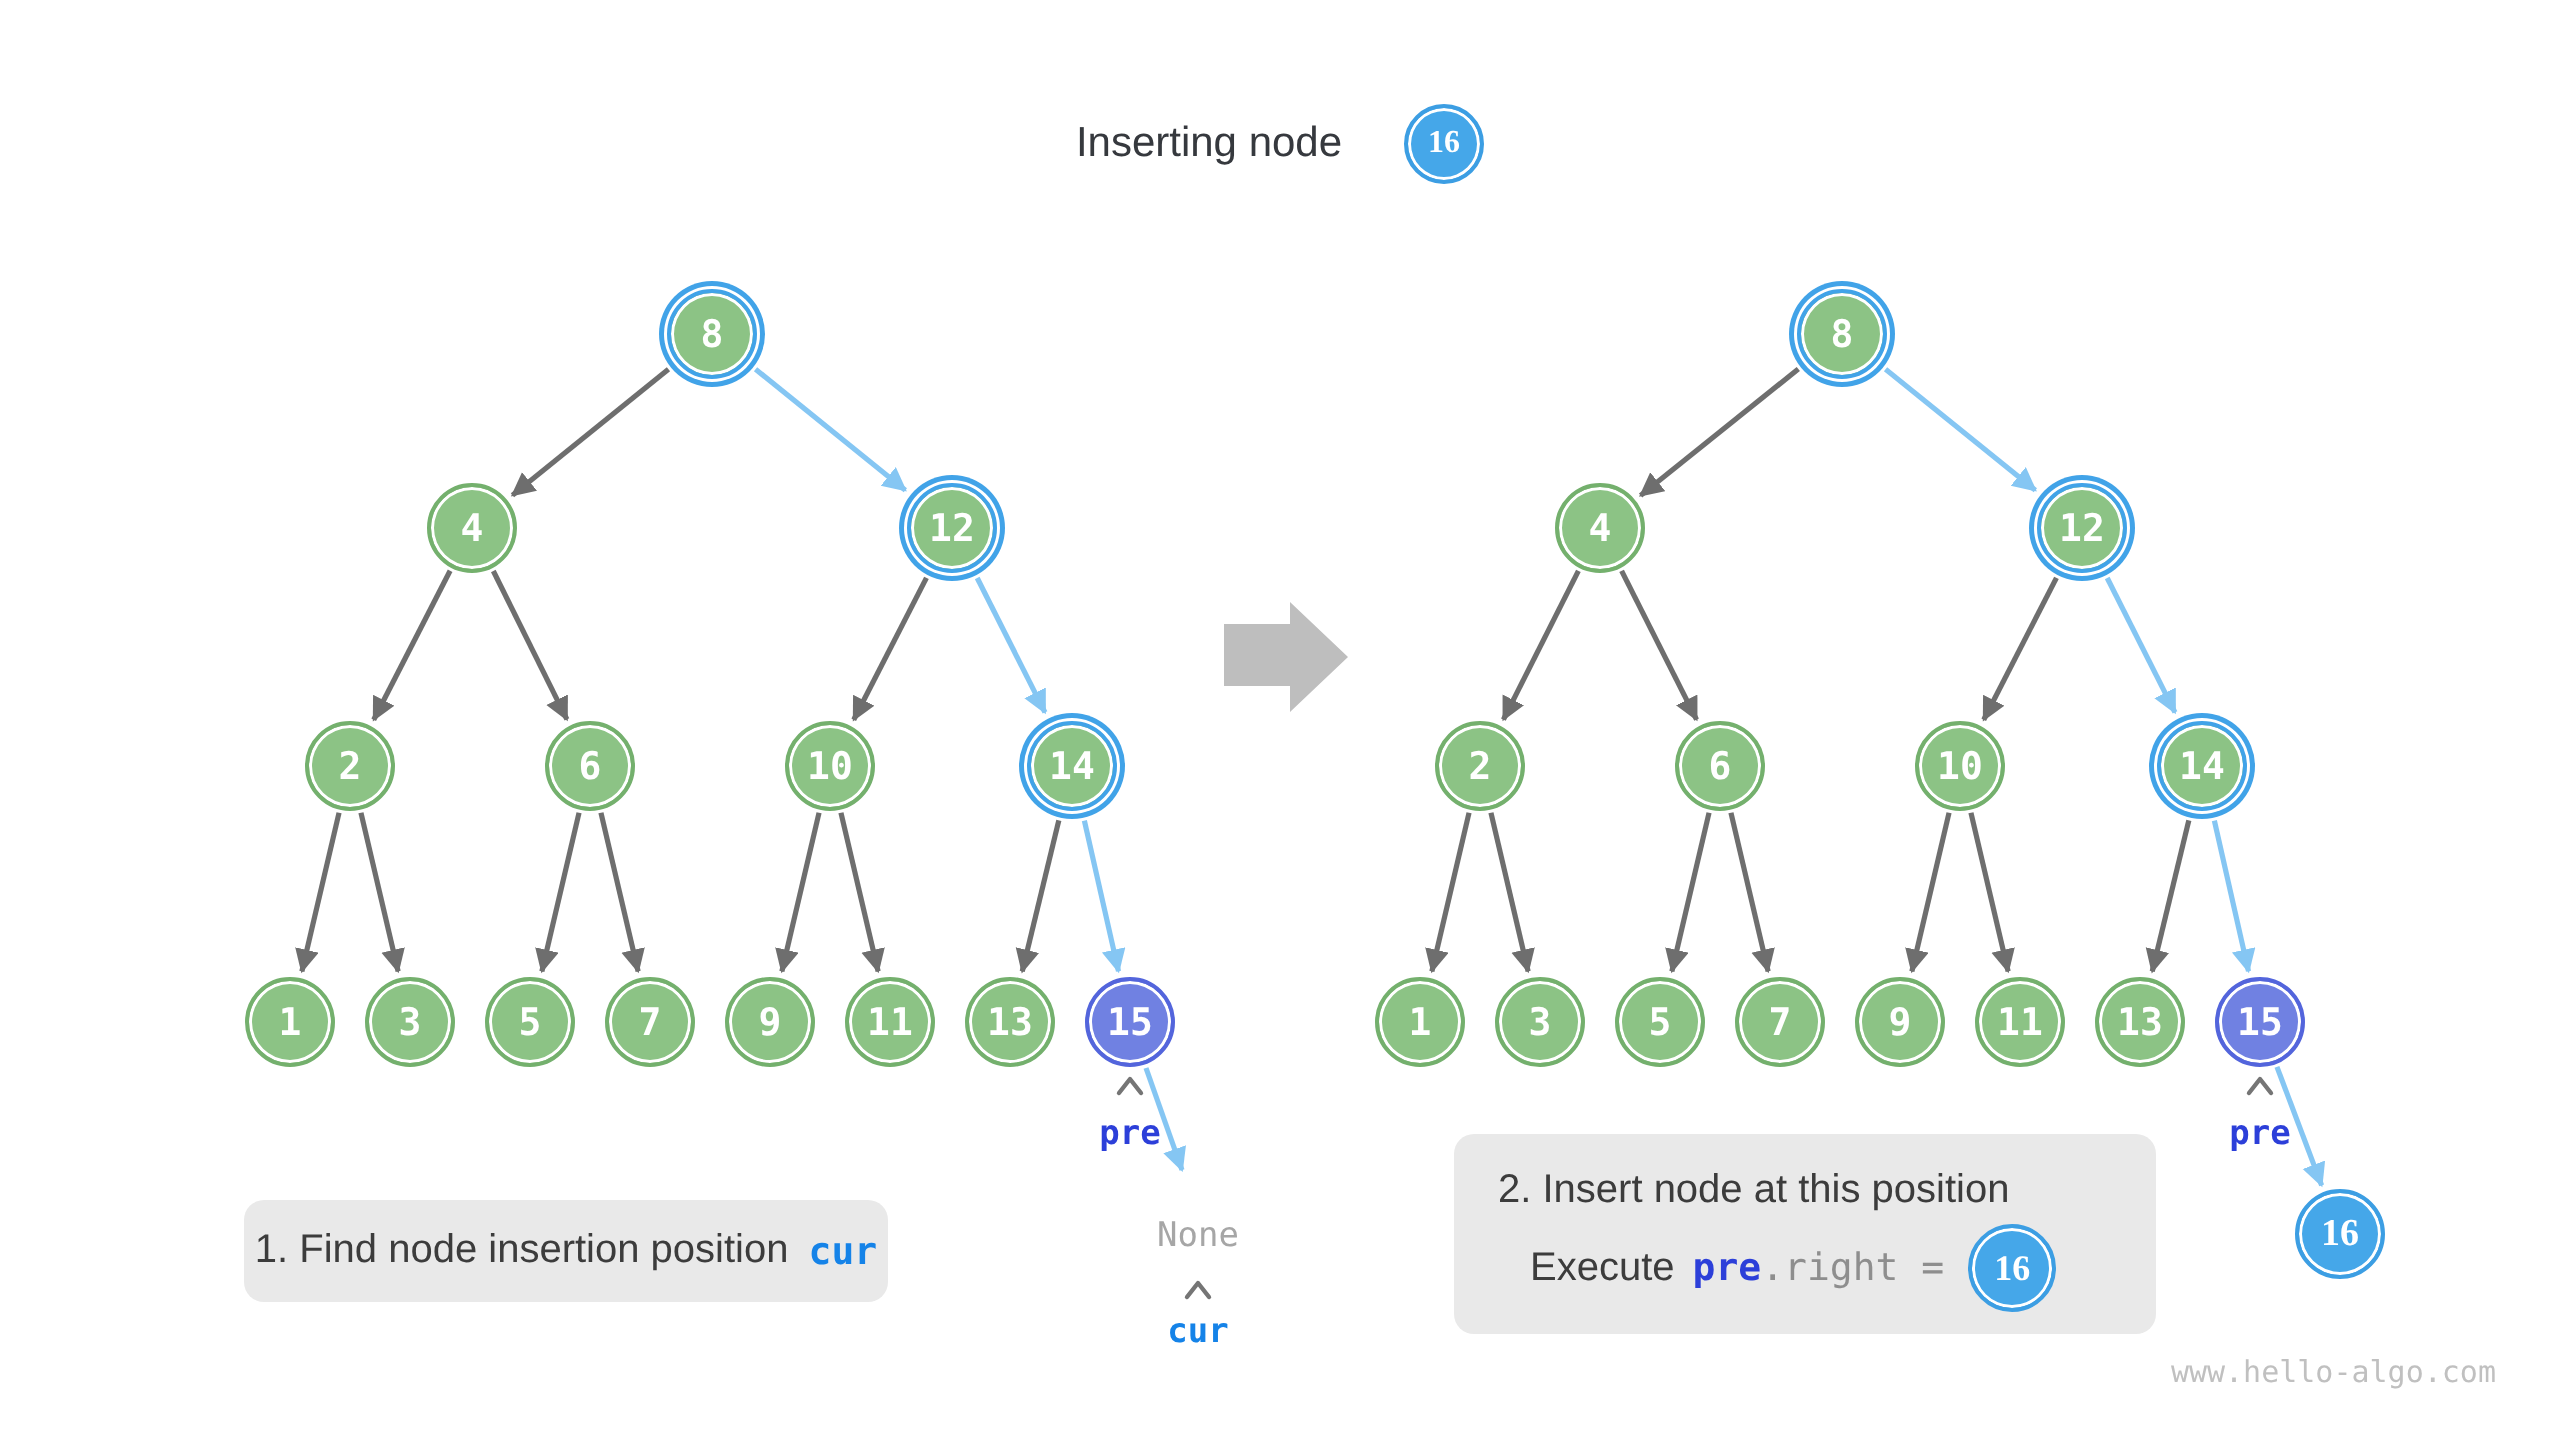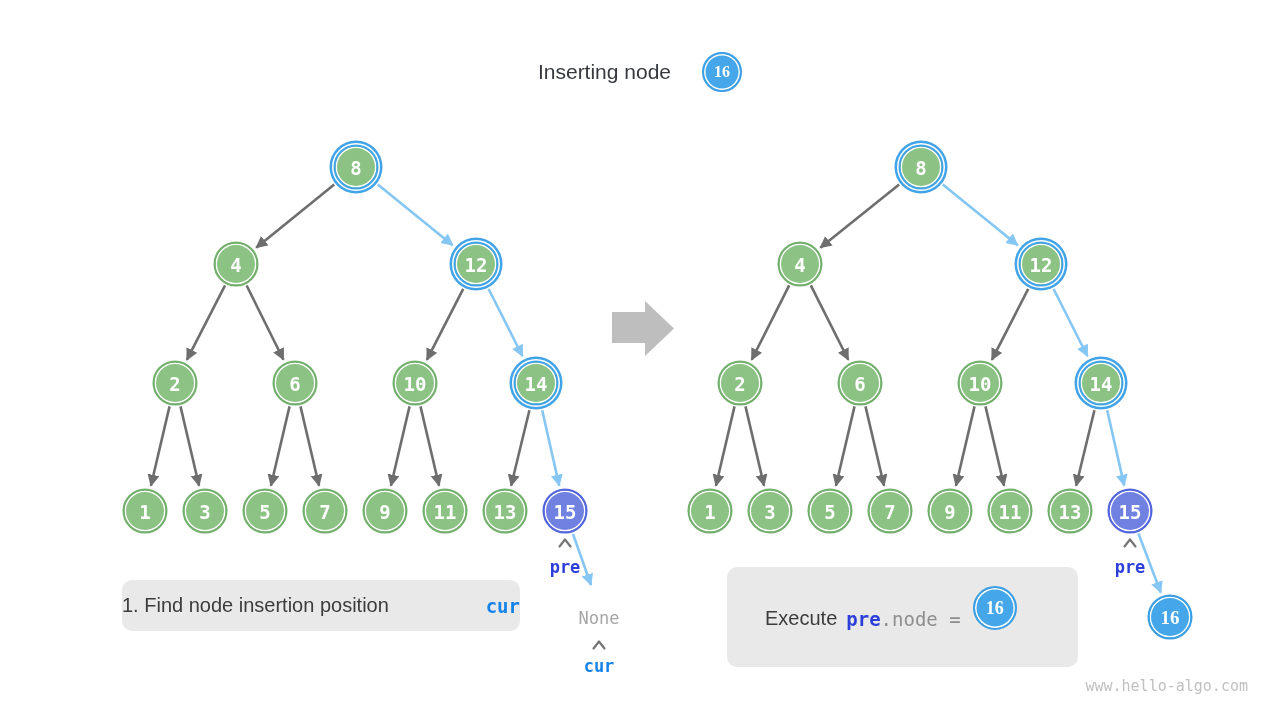--- a/index.html
+++ b/index.html
@@ -40,25 +40,25 @@
   #title .node { width:40px; height:40px; font-size:16px; }
 
   .flabel { position:absolute; transform:translate(-50%,-50%); z-index:3;
             font-family:"DejaVu Sans Mono", monospace; font-size:17px; white-space:nowrap; }
   .flabel.pre  { color:var(--pre); font-weight:700; }
   .flabel.cur  { color:var(--cur); font-weight:700; }
   .flabel.none { color:var(--none); }
 
   .caption { position:absolute; background:var(--capbg); border-radius:10px;
              color:var(--ink); font-size:20px; z-index:3; box-sizing:border-box; }
-  #caption1 { left:122px; top:580px; width:398px; height:51px;
-              display:flex; align-items:center; justify-content:space-between; }
+  #caption1 { left:122px; top:600px; width:322px; height:51px;
+              display:flex; align-items:center; justify-content:center; }
   #caption2 { left:727px; top:567px; width:351px; height:100px; padding-top:15px; }
   #caption2 .row1 { padding-left:22px; height:26px; line-height:26px; }
-  #caption2 .row2 { margin-top:4px; padding-left:38px; display:flex; align-items:flex-end; }
+  #caption2 .row2 { margin-top:4px; padding-left:38px; display:flex; align-items:center; }
   .code { font-family:"DejaVu Sans Mono", monospace; font-size:19px; }
   .code.blue-code { color:var(--cur); font-weight:700; margin-left:10px; }
   .code.pre-code  { color:var(--pre); font-weight:700; }
   .code.grey-code { color:var(--codegrey); }
   #caption2 .row2 .gap { width:9px; }
   #caption2 .row2 .gap2 { width:12px; }
 
   #watermark { position:absolute; right:32px; top:677px; z-index:3;
                font-family:"DejaVu Sans Mono", monospace; font-size:15px; color:var(--wm); }
 </style>
@@ -116,25 +116,26 @@
     <span>Inserting node</span>
     <span class="node blue inline">16</span>
   </div>
 
   <div id="caption1" class="caption">
     <span>1. Find node insertion position</span>
     <span class="code blue-code">cur</span>
   </div>
 
   <div id="caption2" class="caption">
+    <div class="row1">2. Insert node at this position</div>
     <div class="row2">
       <span>Execute</span>
       <span class="gap"></span>
       <span class="code pre-code">pre</span>
-      <span class="code grey-code">.node =</span>
+      <span class="code grey-code">.right =</span>
       <span class="gap2"></span>
       <span class="node blue inline" style="width:44px;height:44px;font-size:18px;">16</span>
     </div>
   </div>
 
   <div id="watermark">www.hello-algo.com</div>
 
 <div class="node green_hl" style="left: 356px; top: 167px;">8</div>
     <div class="node green" style="left: 236px; top: 264px;">4</div>
     <div class="node green_hl" style="left: 476px; top: 264px;">12</div>

